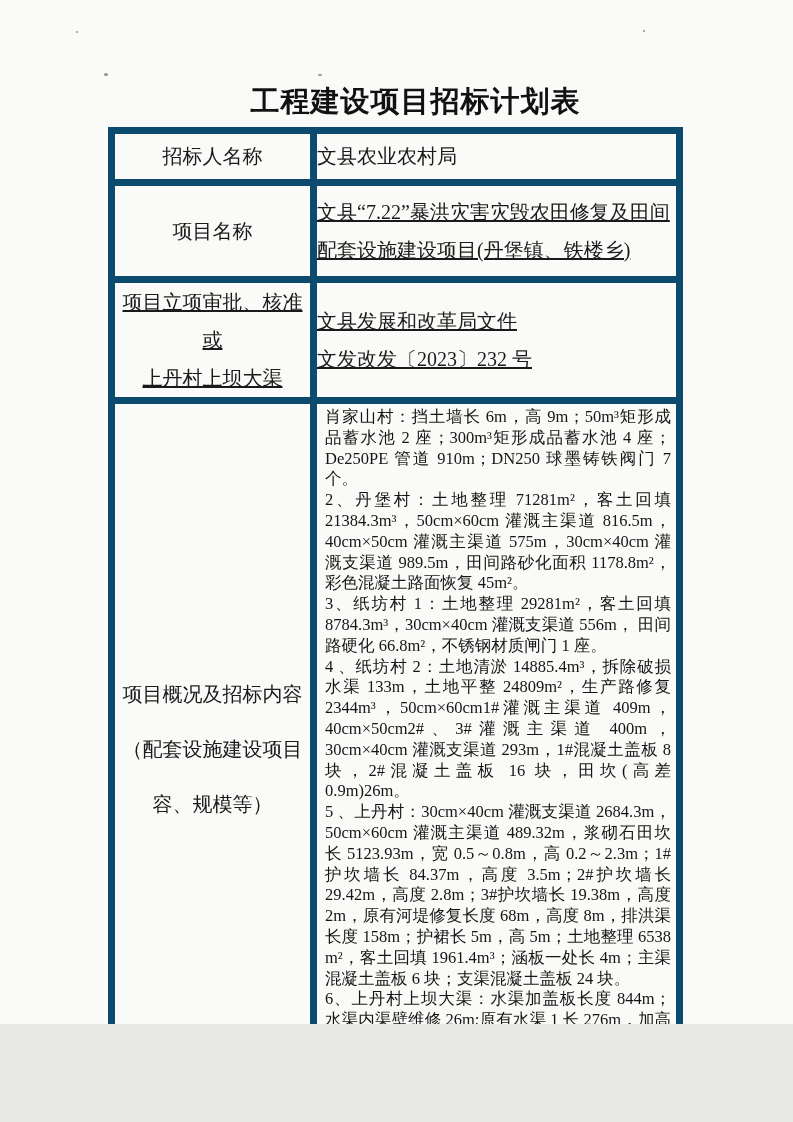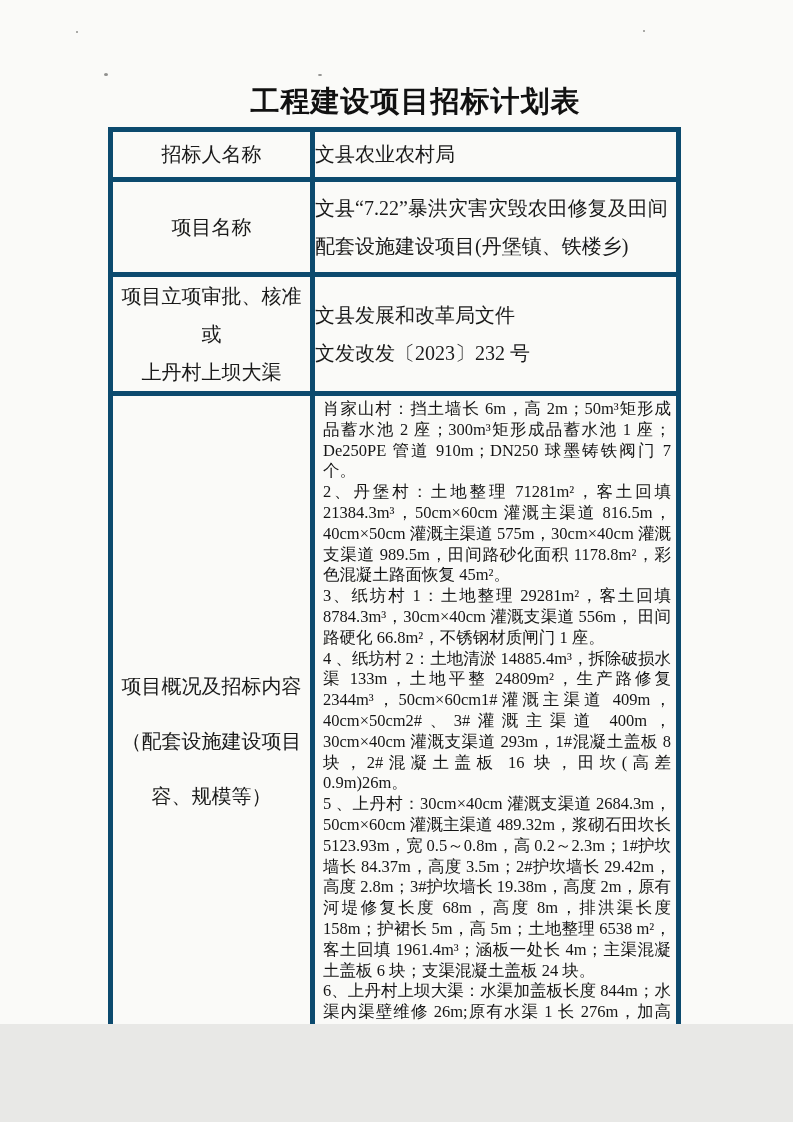--- a/index.html
+++ b/index.html
@@ -32,36 +32,36 @@
   }
   table.bid-table {
     position: absolute;
     left: 108px;
     top: 127px;
     width: 568px;
     border-collapse: collapse;
     table-layout: fixed;
   }
   table.bid-table td {
-    border: 5px solid #0c4a6e;
+    border: 7px solid #0c4a6e;
     padding: 0;
     vertical-align: middle;
   }
   col.c1 { width: 202px; }
   col.c2 { width: 366px; }
   td.label-cell {
     text-align: center;
     font-size: 20px;
     color: #1a1a1a;
   }
   td.value-cell {
     font-size: 20px;
     color: #1a1a1a;
   }
-  .tworow { line-height: 38px; }
+  .tworow { line-height: 38px; text-decoration: underline; }
   .threerow { line-height: 55px; }
   tr.r1 td { height: 45px; }
   tr.r2 td { height: 90px; }
   tr.r3 td { height: 46px; }
   tr.r4 td { height: 80px; }
   tr.r5 td { height: 567px; }
   tr.r6 td { height: 48px; }
   td.overview-cell {
     vertical-align: top;
     text-align: left;
@@ -119,21 +119,21 @@
       </tr>
 
       <tr class="r5">
         <td class="label-cell threerow">
           <div>项目概况及招标内容</div>
           <div>（配套设施建设项目</div>
           <div>容、规模等）</div>
         </td>
         <td class="overview-cell">
           <div class="overview-text">
-            <p>肖家山村：挡土墙长 6m，高 2m；50m³矩形成品蓄水池 2 座；300m³矩形成品蓄水池 1 座；De250PE 管道 910m；DN250 球墨铸铁阀门 7 个。</p>
+            <p>肖家山村：挡土墙长 6m，高 9m；50m³矩形成品蓄水池 2 座；300m³矩形成品蓄水池 4 座；De250PE 管道 910m；DN250 球墨铸铁阀门 7 个。</p>
             <p>2、丹堡村：土地整理 71281m²，客土回填 21384.3m³，50cm×60cm 灌溉主渠道 816.5m，40cm×50cm 灌溉主渠道 575m，30cm×40cm 灌溉支渠道 989.5m，田间路砂化面积 1178.8m²，彩色混凝土路面恢复 45m²。</p>
             <p>3、纸坊村 1：土地整理 29281m²，客土回填 8784.3m³，30cm×40cm 灌溉支渠道 556m， 田间路硬化 66.8m²，不锈钢材质闸门 1 座。</p>
             <p>4 、纸坊村 2：土地清淤 14885.4m³，拆除破损水渠 133m，土地平整 24809m²，生产路修复 2344m³，50cm×60cm1#灌溉主渠道 409m，40cm×50cm2#、3#灌溉主渠道 400m，30cm×40cm 灌溉支渠道 293m，1#混凝土盖板 8 块，2#混凝土盖板 16 块，田坎(高差 0.9m)26m。</p>
             <p>5 、上丹村：30cm×40cm 灌溉支渠道 2684.3m，50cm×60cm 灌溉主渠道 489.32m，浆砌石田坎长 5123.93m，宽 0.5～0.8m，高 0.2～2.3m；1#护坎墙长 84.37m，高度 3.5m；2#护坎墙长 29.42m，高度 2.8m；3#护坎墙长 19.38m，高度 2m，原有河堤修复长度 68m，高度 8m，排洪渠长度 158m；护裙长 5m，高 5m；土地整理 6538 m²，客土回填 1961.4m³；涵板一处长 4m；主渠混凝土盖板 6 块；支渠混凝土盖板 24 块。</p>
             <p>6、上丹村上坝大渠：水渠加盖板长度 844m；水渠内渠壁维修 26m;原有水渠 1 长 276m，加高 0.3m，原有水渠 2 长 859.5m，加高 0.5m，原有水渠 3 长 147.5m，加高 0.6m；50cm×60cm 灌溉支渠道 41m；新建水渠护坎长 10m, 高 9m。</p>
           </div>
         </td>
       </tr>
 
     </tbody>

